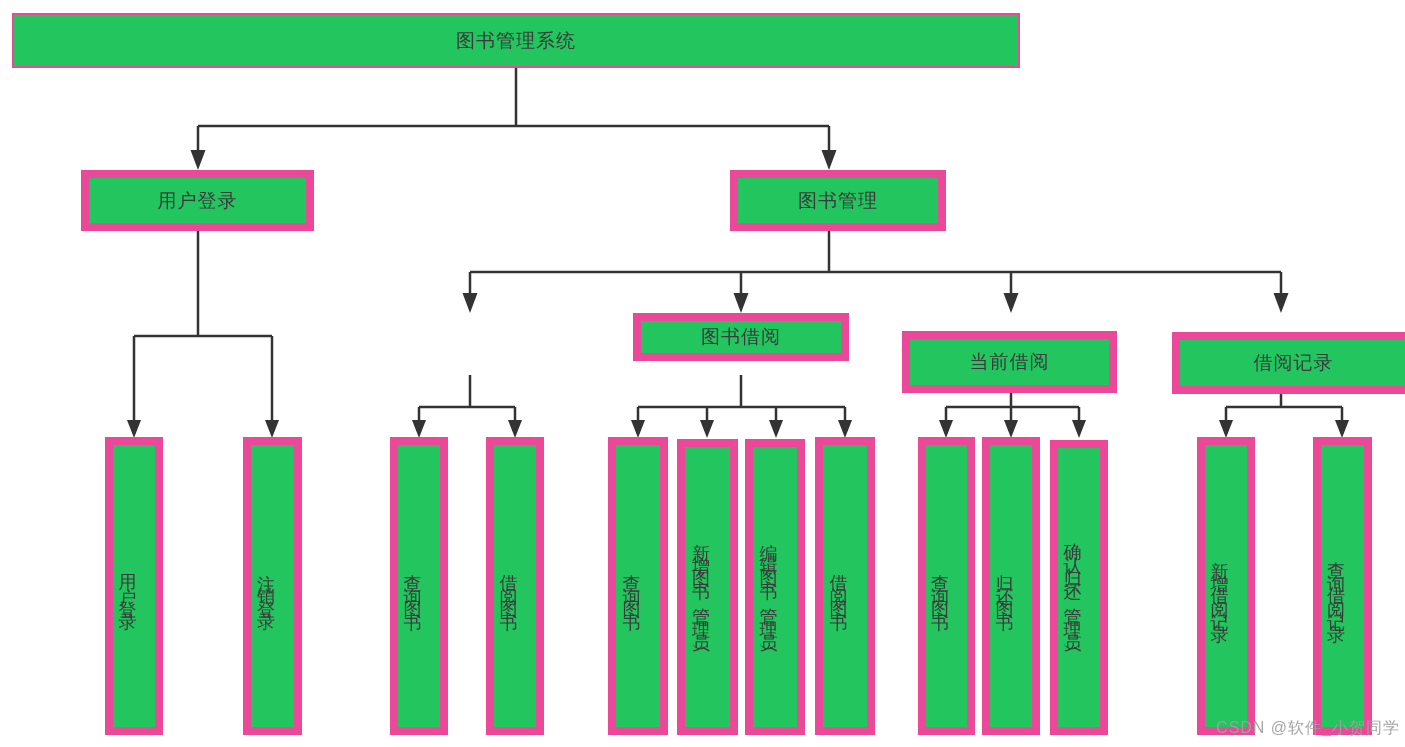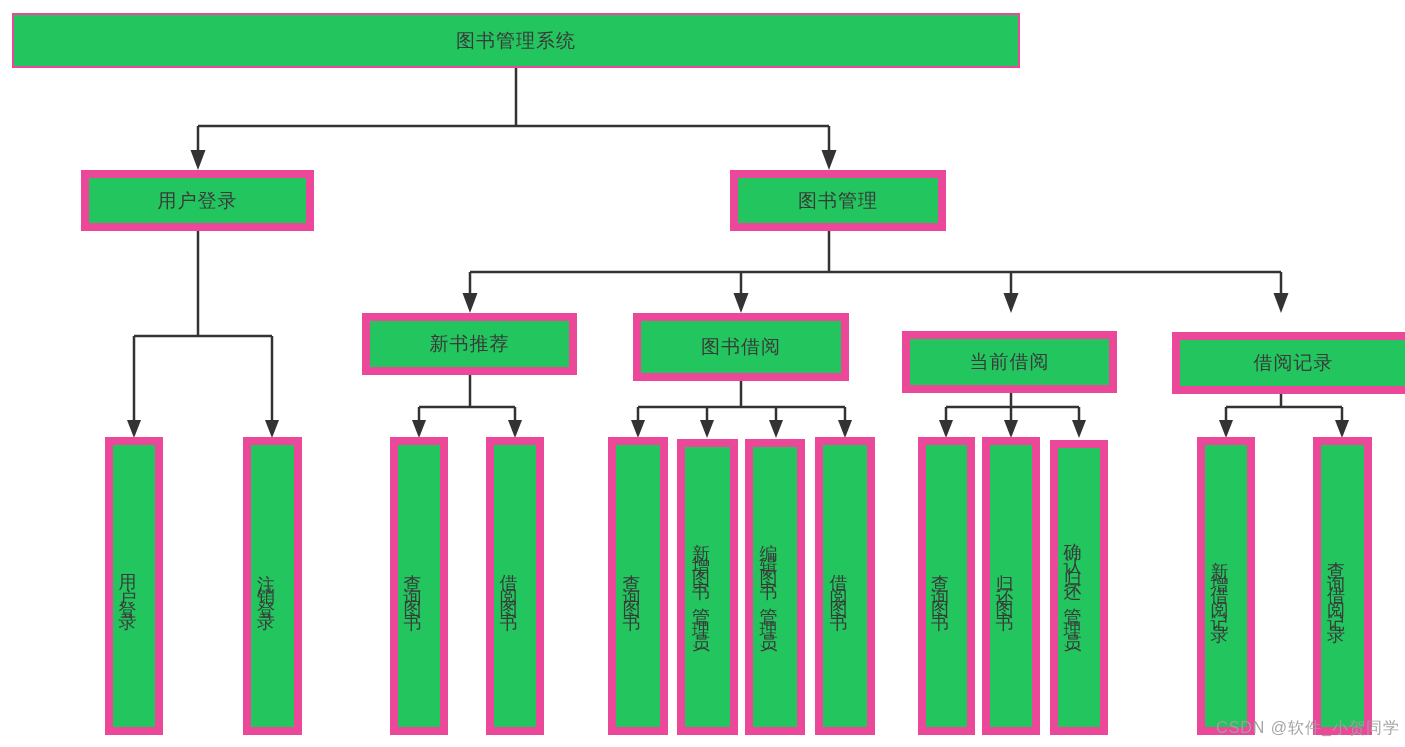--- a/index.html
+++ b/index.html
@@ -107,22 +107,21 @@
     <path class="ln" d="M1281 375 V407 M1226 407 H1342 M1226 407 V421 M1342 407 V421"></path>
     <polygon class="ah" points="1219,420 1233,420 1226,438"></polygon>
     <polygon class="ah" points="1335,420 1349,420 1342,438"></polygon>
   </svg>
 
   <div class="box hbox root" style="left:12px; top:13px; width:1008px; height:55px;">图书管理系统</div>
 
   <div class="box hbox" style="left:81px; top:170px; width:233px; height:61px;">用户登录</div>
   <div class="box hbox" style="left:711px; top:170px; width:216px; height:61px;margin-left:19px;">图书管理</div>
 
-  <div class="box hbox" style="left:362px; top:313px; width:215px; height:62px;">新书推荐</div>
-  <div class="box hbox" style="left:633px; top:313px; width:216px; height:68px;">图书借阅</div>
+  <div class="box hbox" style="left:633px; top:313px; width:216px; height:48px;">图书借阅</div>
   <div class="box hbox" style="left:902px; top:331px; width:215px; height:62px;">当前借阅</div>
   <div class="box hbox" style="left:1172px; top:313px; width:243px; height:62px;margin-top:19px;">借阅记录</div>
 
   <div class="box vbox" style="left:105px; top:437px; width:58px; height:298px;">
     <span class="vt">用户登录</span>
   </div>
   <div class="box vbox" style="left:243px; top:437px; width:59px; height:298px;">
     <span class="vt">注销登录</span>
   </div>
 

